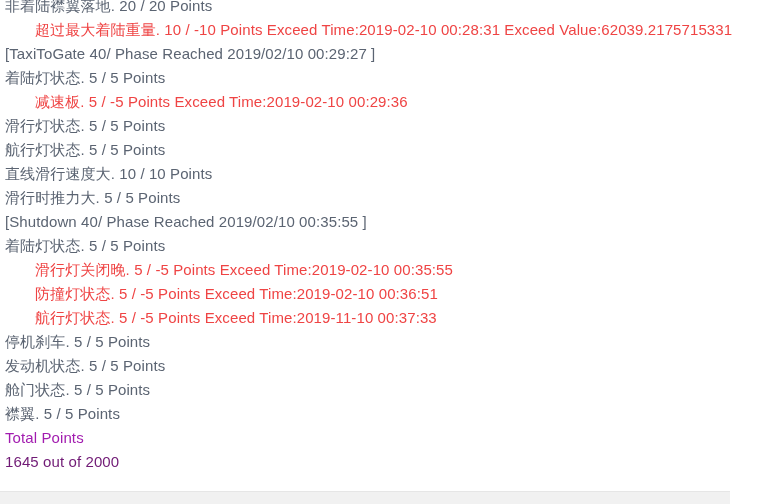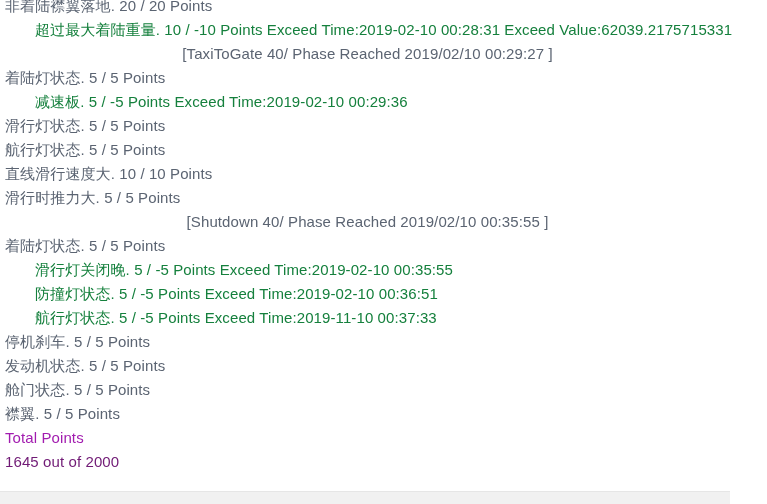--- a/index.html
+++ b/index.html
@@ -35,22 +35,22 @@
   .score-line {
     height: 24px;
     line-height: 24px;
     padding-left: 5px;
     font-size: 15px;
     white-space: nowrap;
     letter-spacing: 0.1px;
   }
 
   .score-line.normal  { color: #5b6472; }
-  .score-line.penalty { color: #15803d; padding-left: 35px; }
-  .score-line.phase   { color: #5b6472; text-align: center; }
+  .score-line.penalty { color: #ef4444; padding-left: 35px; }
+  .score-line.phase   { color: #5b6472; }
   .score-line.total-label { color: #a21caf; }
   .score-line.total-value { color: #701a75; }
 
   
   #footer-band {
     position: absolute;
     left: 0;
     right: 0;
     bottom: 0;
     height: 12px;

